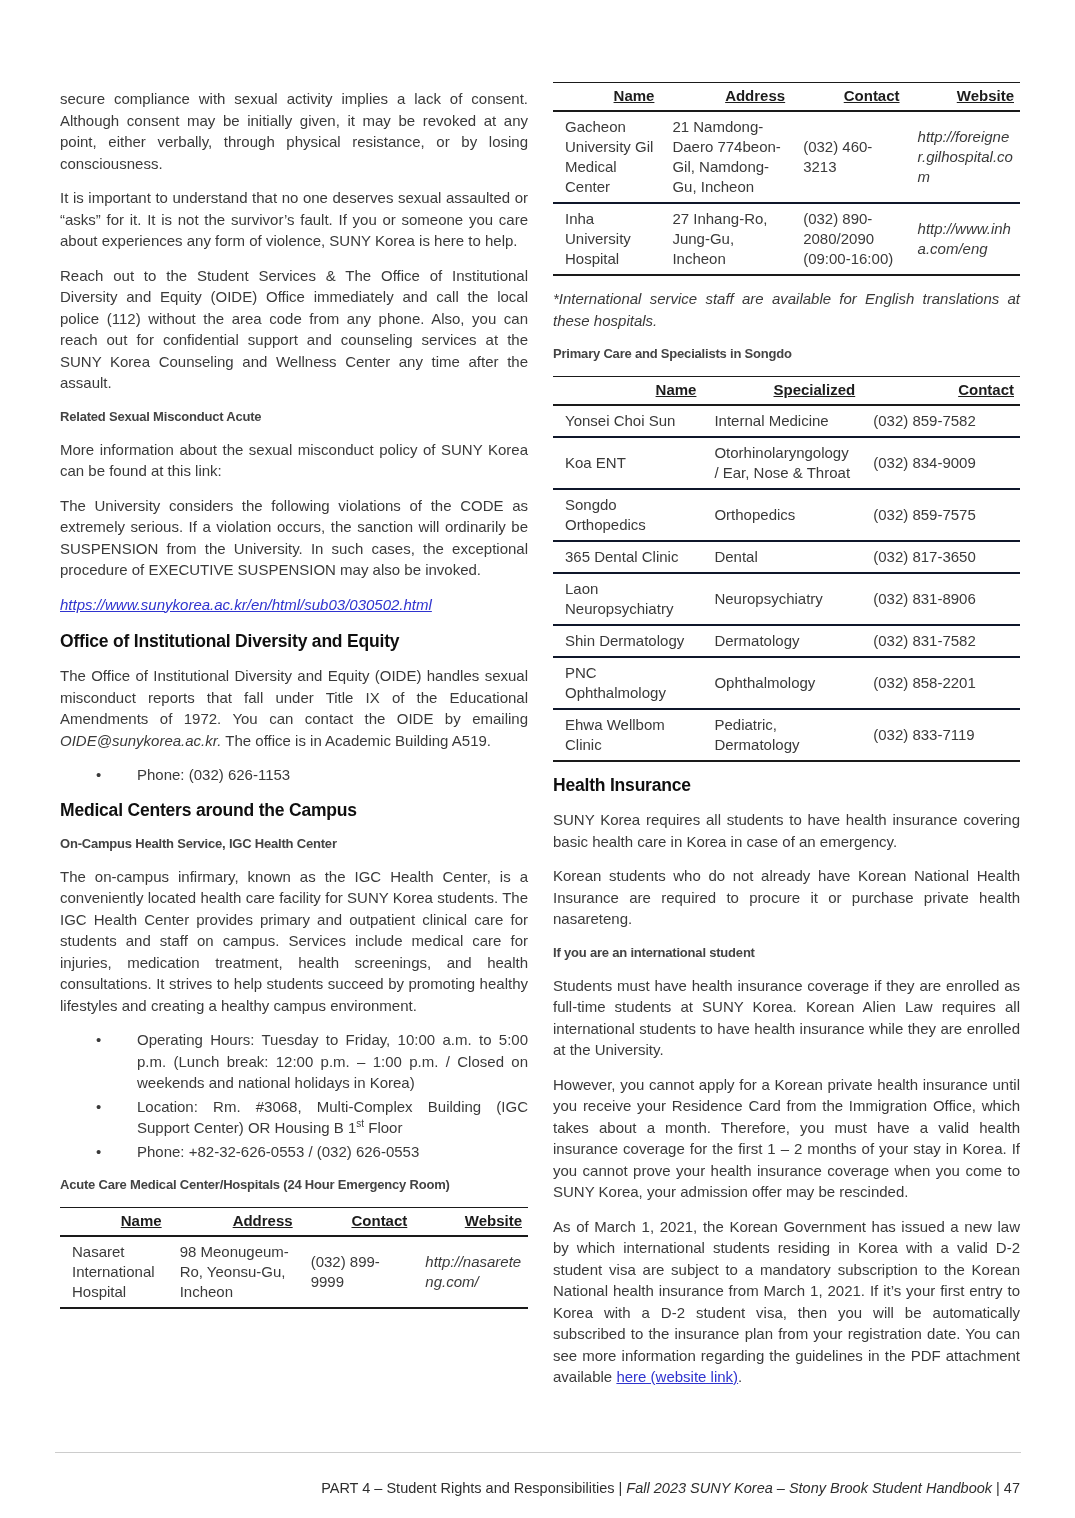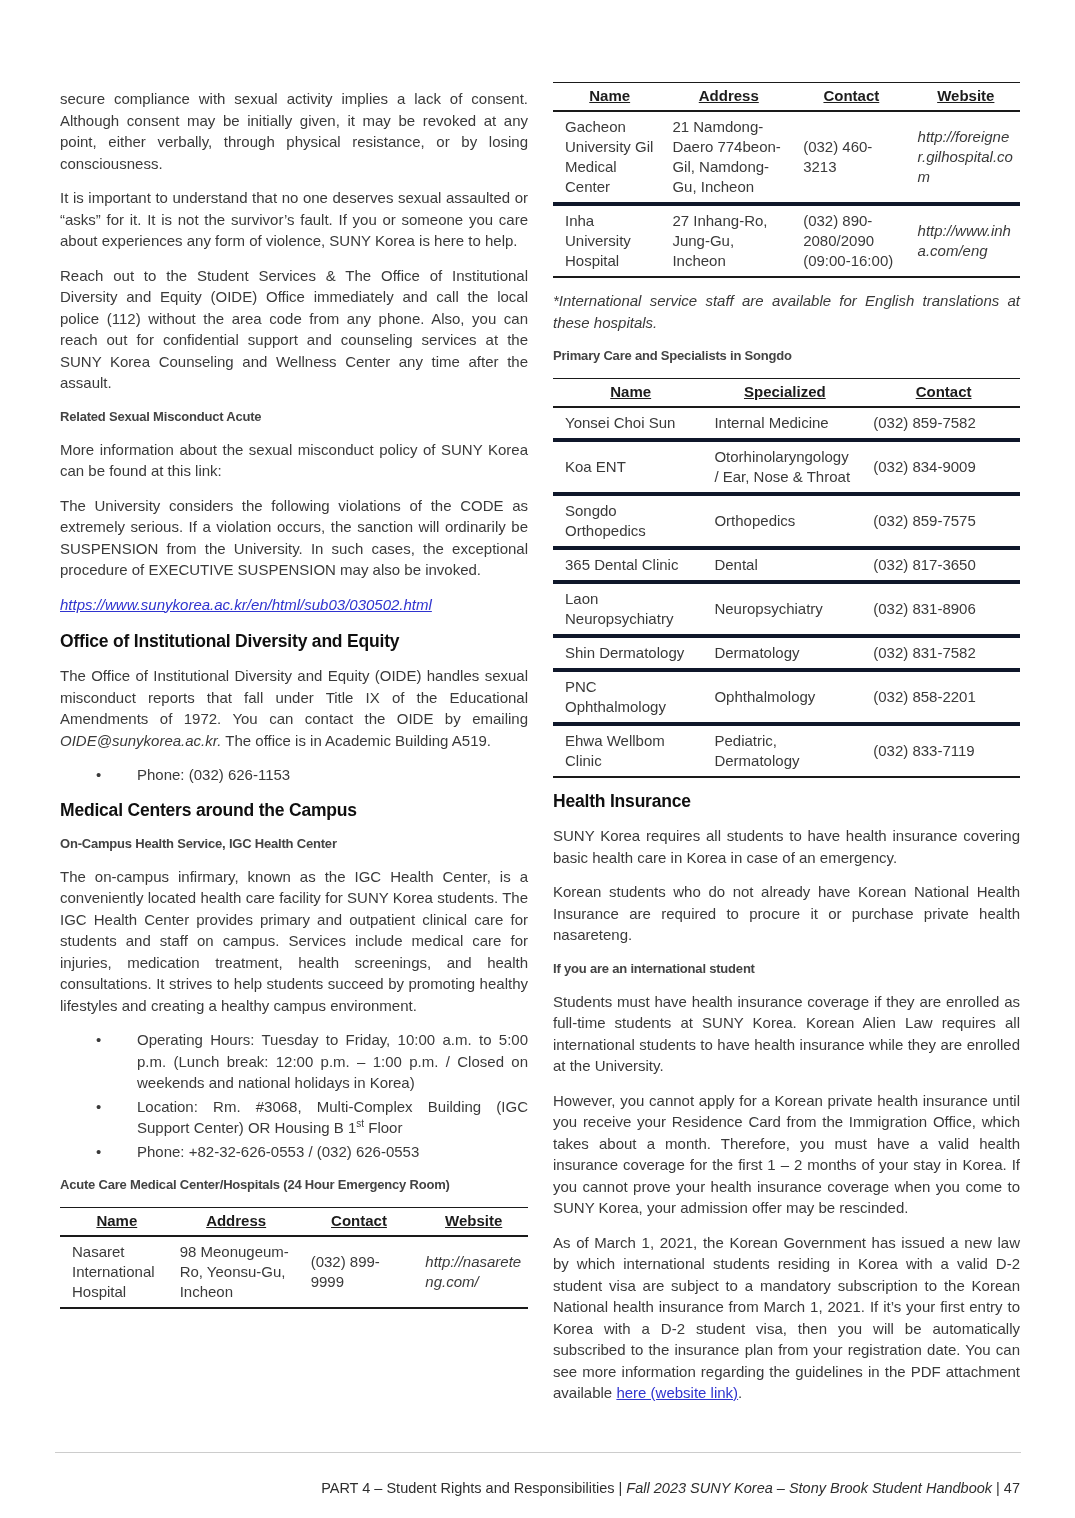--- a/index.html
+++ b/index.html
@@ -16,24 +16,24 @@
   a.link{color:#2f33cf;text-decoration:underline;cursor:pointer;}
   .linkline{margin:2px 0 15px 0;font-size:15px;line-height:21.5px;}
   ul.bullets{list-style:none;margin:0 0 13px 0;padding:0;}
   ul.bullets li{position:relative;padding-left:77px;font-size:15px;line-height:21.5px;text-align:justify;margin:0 0 2px 0;}
   ul.bullets li::before{content:"\2022";position:absolute;left:36px;top:0;color:#3a3a3a;}
   sup{font-size:10px;vertical-align:super;line-height:0;}
   
   .tablewrap{margin:0 0 12px 0;}
   table{width:100%;border-collapse:collapse;border-top:1px solid #1a1a1a;border-bottom:2px solid #1a1a1a;
         font-size:15px;line-height:20px;color:#3a3a3a;}
-  thead th{font-weight:bold;color:#1c1c1c;text-align:center;padding:3px 6px 4px 12px;border-bottom:2px solid #1a1a1a;}
+  thead th{font-weight:bold;color:#1c1c1c;text-align:right;padding:3px 6px 4px 12px;border-bottom:2px solid #1a1a1a;}
   thead th span{text-decoration:underline;}
   tbody td{padding:5px 6px 5px 12px;vertical-align:middle;overflow-wrap:anywhere;word-break:break-word;}
-  tbody tr{border-bottom:4px solid #0f172a;}
+  tbody tr{border-bottom:2px solid #0f172a;}
   tbody tr:last-child{border-bottom:none;}
   .t4 th:nth-child(1),.t4 td:nth-child(1){width:23%;}
   .t4 th:nth-child(2),.t4 td:nth-child(2){width:28%;}
   .t4 th:nth-child(3),.t4 td:nth-child(3){width:24.5%;}
   .t4 th:nth-child(4),.t4 td:nth-child(4){width:24.5%;margin-top:20px;}
   .t3 th:nth-child(1),.t3 td:nth-child(1){width:32%;}
   .t3 th:nth-child(2),.t3 td:nth-child(2){width:34%;}
   .t3 th:nth-child(3),.t3 td:nth-child(3){width:34%;}
   .wi td:nth-child(4){font-style:italic;}
   .note{margin-top:1px;}

